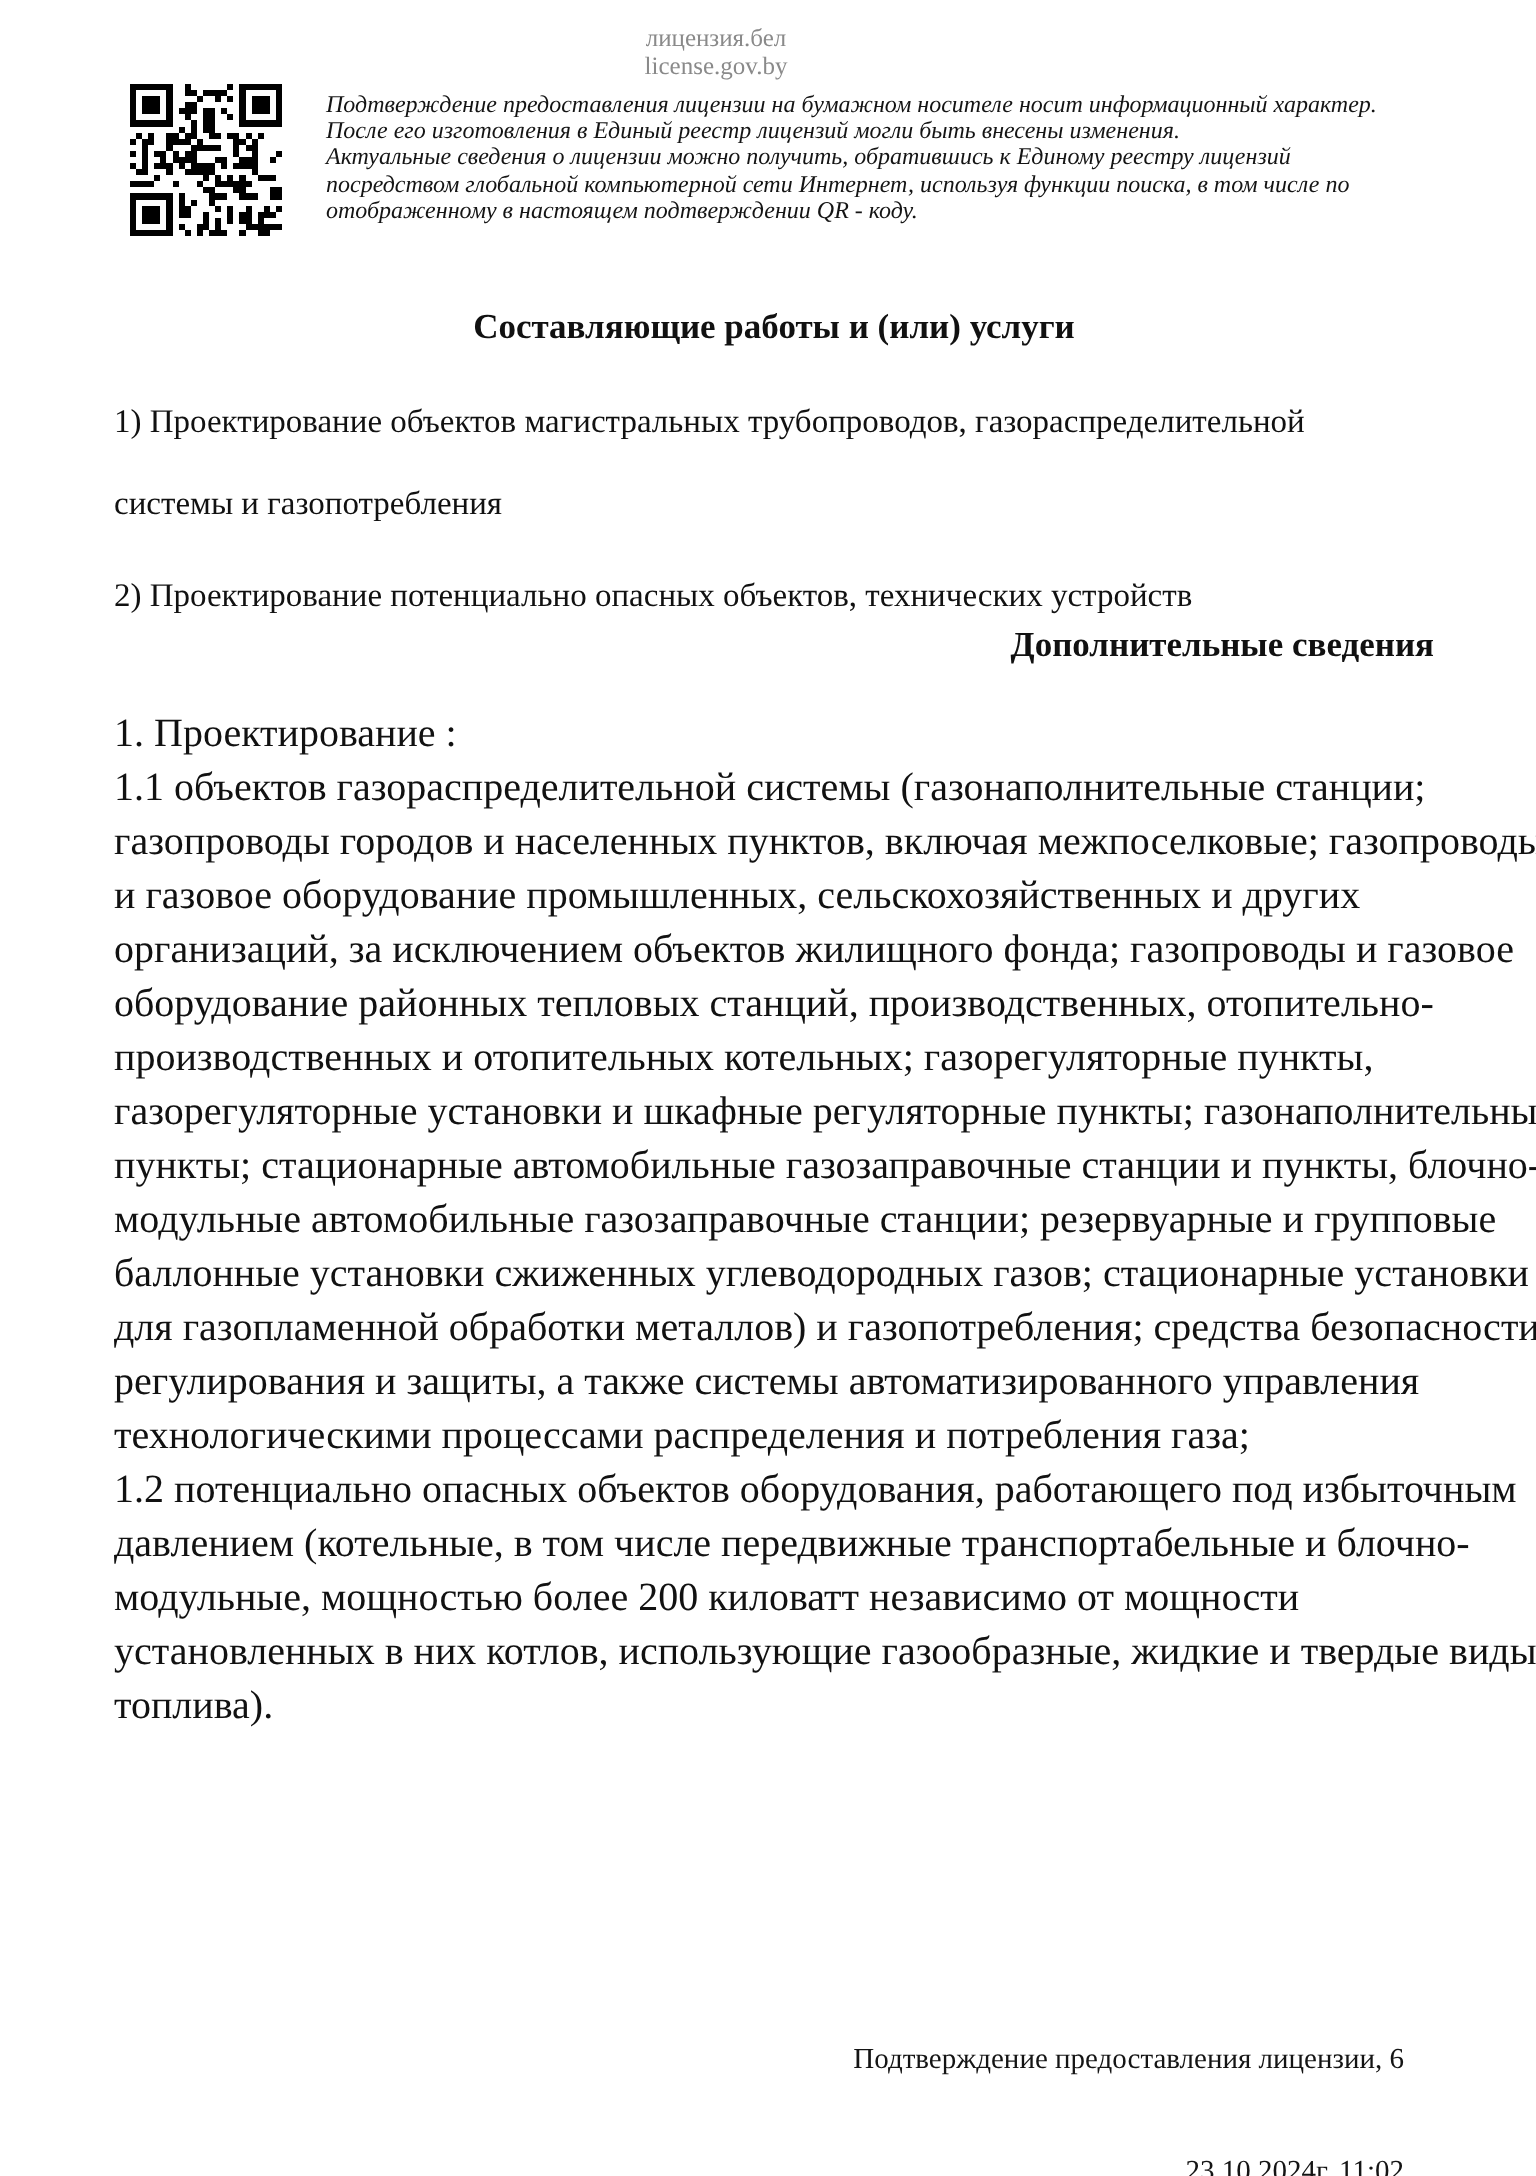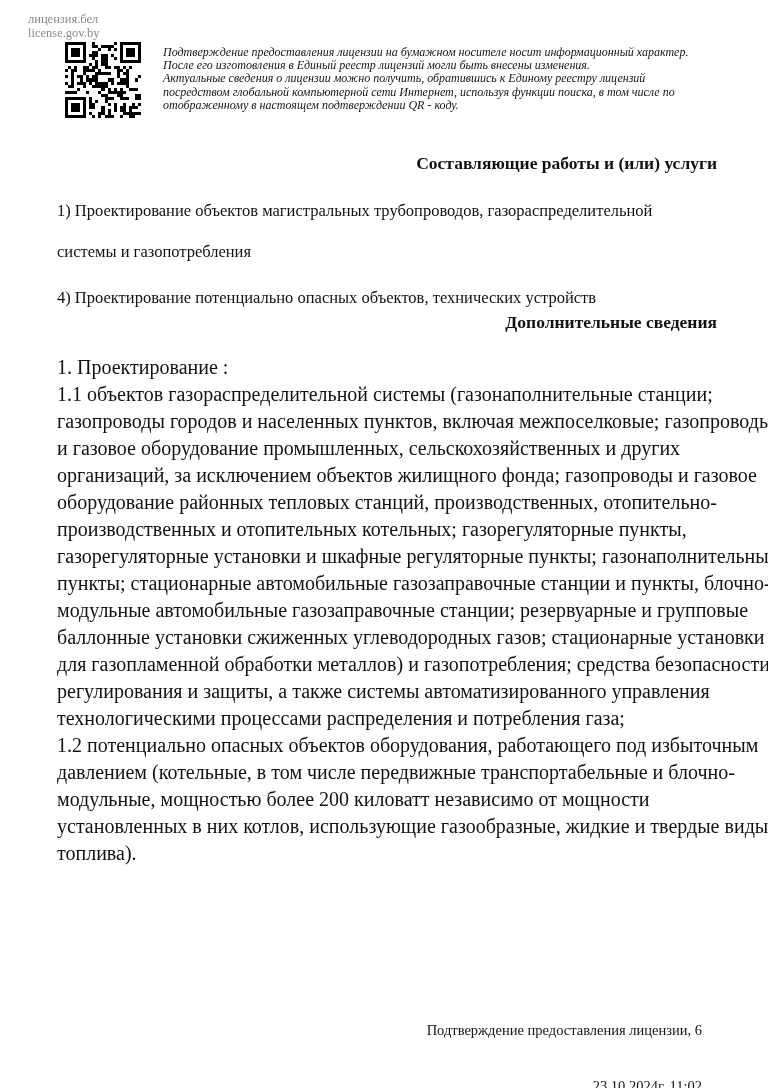--- a/index.html
+++ b/index.html
@@ -3,33 +3,33 @@
 <meta charset="utf-8">
 <style>
   html,body{margin:0;padding:0;}
   body{
     width:768px;height:1088px;position:relative;background:#ffffff;
     font-family:"Liberation Serif","DejaVu Serif",serif;color:#111111;
     overflow:hidden;
   }
   .abs{position:absolute;}
   .brand{
-    top:13px;left:0;width:716px;
-    color:#8a8a8a;font-size:12.5px;line-height:13.5px;padding-left:28px;
+    top:13px;left:0;width:716px;text-align:center;
+    color:#8a8a8a;font-size:12.5px;line-height:13.5px;
   }
   .qr{left:65px;top:42px;width:76px;height:76px;display:block;}
   .disclaimer{
     left:163px;top:46px;width:560px;
     font-size:12px;line-height:13.2px;white-space:pre;color:#141414;font-style:italic;
   }
   .section-title{
     left:57px;width:660px;text-align:center;
     font-weight:bold;font-size:17.5px;line-height:24px;white-space:pre;
   }
-  .title-1{top:151px;text-align:right;}
+  .title-1{top:151px;}
   .title-2{top:310px;text-align:right;}
   .items{left:57px;top:190px;width:700px;font-size:16.5px;line-height:41px;}
   .items .item{white-space:pre;margin:0 0 5px 0;}
   .body-text{
     left:57px;top:354px;width:700px;
     font-size:20px;line-height:27px;white-space:pre;
   }
   .footer{
     top:984px;right:66px;text-align:right;
     font-size:14.5px;line-height:18.5px;white-space:pre;color:#141414;
@@ -67,21 +67,21 @@
 После его изготовления в Единый реестр лицензий могли быть внесены изменения.
 Актуальные сведения о лицензии можно получить, обратившись к Единому реестру лицензий
 посредством глобальной компьютерной сети Интернет, используя функции поиска, в том числе по
 отображенному в настоящем подтверждении QR - коду.</div>
 
 <div class="abs section-title title-1">Составляющие работы и (или) услуги</div>
 
 <div class="abs items">
   <div class="item">1) Проектирование объектов магистральных трубопроводов, газораспределительной
 системы и газопотребления</div>
-  <div class="item">4) Проектирование потенциально опасных объектов, технических устройств</div>
+  <div class="item">2) Проектирование потенциально опасных объектов, технических устройств</div>
 </div>
 
 <div class="abs section-title title-2">Дополнительные сведения</div>
 
 <div class="abs body-text">1. Проектирование :
 1.1 объектов газораспределительной системы (газонаполнительные станции;
 газопроводы городов и населенных пунктов, включая межпоселковые; газопроводы
 и газовое оборудование промышленных, сельскохозяйственных и других
 организаций, за исключением объектов жилищного фонда; газопроводы и газовое
 оборудование районных тепловых станций, производственных, отопительно-

